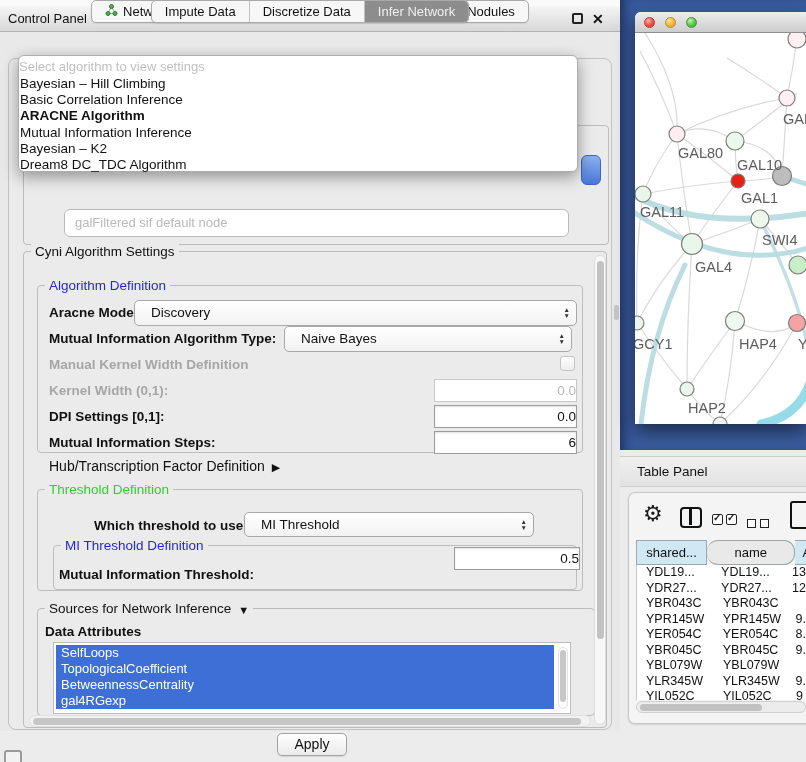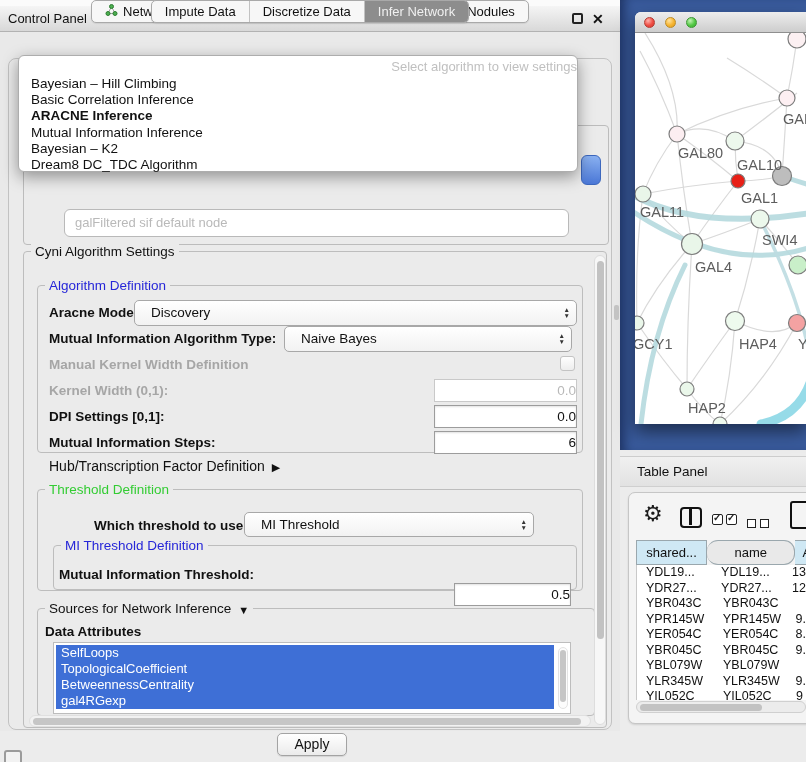--- a/index.html
+++ b/index.html
@@ -24,22 +24,22 @@
 
   #cp-content{position:absolute;left:8px;top:58px;width:604px;height:672px;background:#ebebeb;border:1px solid #c2c2c2;border-radius:8px}
 
   
   #inf-frame{position:absolute;left:14px;top:66px;width:586px;height:120px;border:1px solid #bcbcbc;border-radius:4px;z-index:1}
   #inf-combo{position:absolute;left:55px;top:150px;width:505px;height:28px;background:#fff;border:1px solid #b9b9b9;border-radius:6px;color:#b9b9b9;font-size:13px;padding-left:10px;line-height:26px;z-index:2;white-space:nowrap;overflow:hidden}
   #inf-stepper{position:absolute;left:572px;top:96px;width:20px;height:30px;border-radius:6px;background:linear-gradient(#8ab1f1,#4a77d6);border:1px solid #3c67bd;z-index:2}
 
   
   #algo-popup{position:absolute;left:18px;top:55px;width:560px;height:117px;background:#fff;border:1px solid #adadad;border-radius:6px;box-shadow:0 5px 16px rgba(0,0,0,.38);z-index:40;padding-top:3px}
-  #popup-prompt{text-align:right;color:#c0c0c0;font-size:13px;height:17px;line-height:16px}
-  .pitem{font-size:13.5px;line-height:16.2px;padding-left:12px;color:#111;white-space:nowrap}
+  #popup-prompt{text-align:left;color:#c0c0c0;font-size:13px;height:17px;line-height:16px}
+  .pitem{font-size:13.5px;line-height:16.2px;padding-left:1px;color:#111;white-space:nowrap}
   .pitem.sel{font-weight:bold}
 
   
   .frame{position:absolute;border:1px solid #bdbdbd;border-radius:4px;z-index:3}
   .ftitle{position:absolute;background:#ebebeb;padding:0 4px;font-size:13.5px;white-space:nowrap;z-index:4}
   .t-black{color:#111}.t-blue{color:#2626d8}.t-green{color:#33cc33}
   .blabel{position:absolute;font-weight:bold;font-size:13.5px;color:#111;white-space:nowrap;z-index:4}
   .blabel.dis{color:#a6a6a6}
   .combo{position:absolute;background:linear-gradient(#ffffff,#f2f2f2);border:1px solid #a8a8a8;border-radius:5px;font-size:13.5px;color:#111;padding-left:16px;z-index:4;white-space:nowrap}
   .stepper{position:absolute;right:6px;top:50%;transform:translateY(-50%);display:flex;flex-direction:column;align-items:center;font-size:6.5px;line-height:6px;color:#333}
@@ -193,21 +193,21 @@
       <span>MI Threshold</span>
       <span class="stepper">
           <i>▲</i>
           <i>▼</i>
         </span>
     </div>
 
     <div class="frame" style="left:44px;top:486px;width:524px;height:45px"></div>
     <span class="ftitle t-blue" style="left:52px;top:479px">MI Threshold Definition</span>
     <span class="blabel" style="left:50px;top:508px">Mutual Information Threshold:</span>
-    <div class="field" style="left:445px;top:524px;width:117px;height:23px;line-height:21px">0.5</div>
+    <div class="field" style="left:445px;top:488px;width:126px;height:23px;line-height:21px">0.5</div>
 
     <div class="frame" style="left:28px;top:549px;width:558px;height:108px"></div>
     <span class="ftitle t-black" style="left:36px;top:542px">
       <span id="src-title-row">
           <span>Sources for Network Inference</span>
           <span class="arrow">▼</span>
         </span>
     </span>
     <span class="blabel" style="left:36px;top:565px">Data Attributes</span>
     <div id="src-list">
@@ -243,21 +243,21 @@
           <span>Infer Network</span>
         </div>
       </div>
   </div>
 </div>
 
 <div id="algo-popup">
   <div id="popup-prompt">Select algorithm to view settings</div>
 <div class="pitem">Bayesian – Hill Climbing</div>
     <div class="pitem">Basic Correlation Inference</div>
-    <div class="pitem sel">ARACNE Inference</div>
+    <div class="pitem sel">ARACNE Algorithm</div>
     <div class="pitem">Mutual Information Inference</div>
     <div class="pitem">Bayesian – K2</div>
     <div class="pitem">Dream8 DC_TDC Algorithm</div>
   </div>
 
 <div id="desktop"></div>
 <div id="net-window">
   <div id="net-titlebar">
     <span class="tl" id="tl-red"></span>
     <span class="tl" id="tl-yellow"></span>

